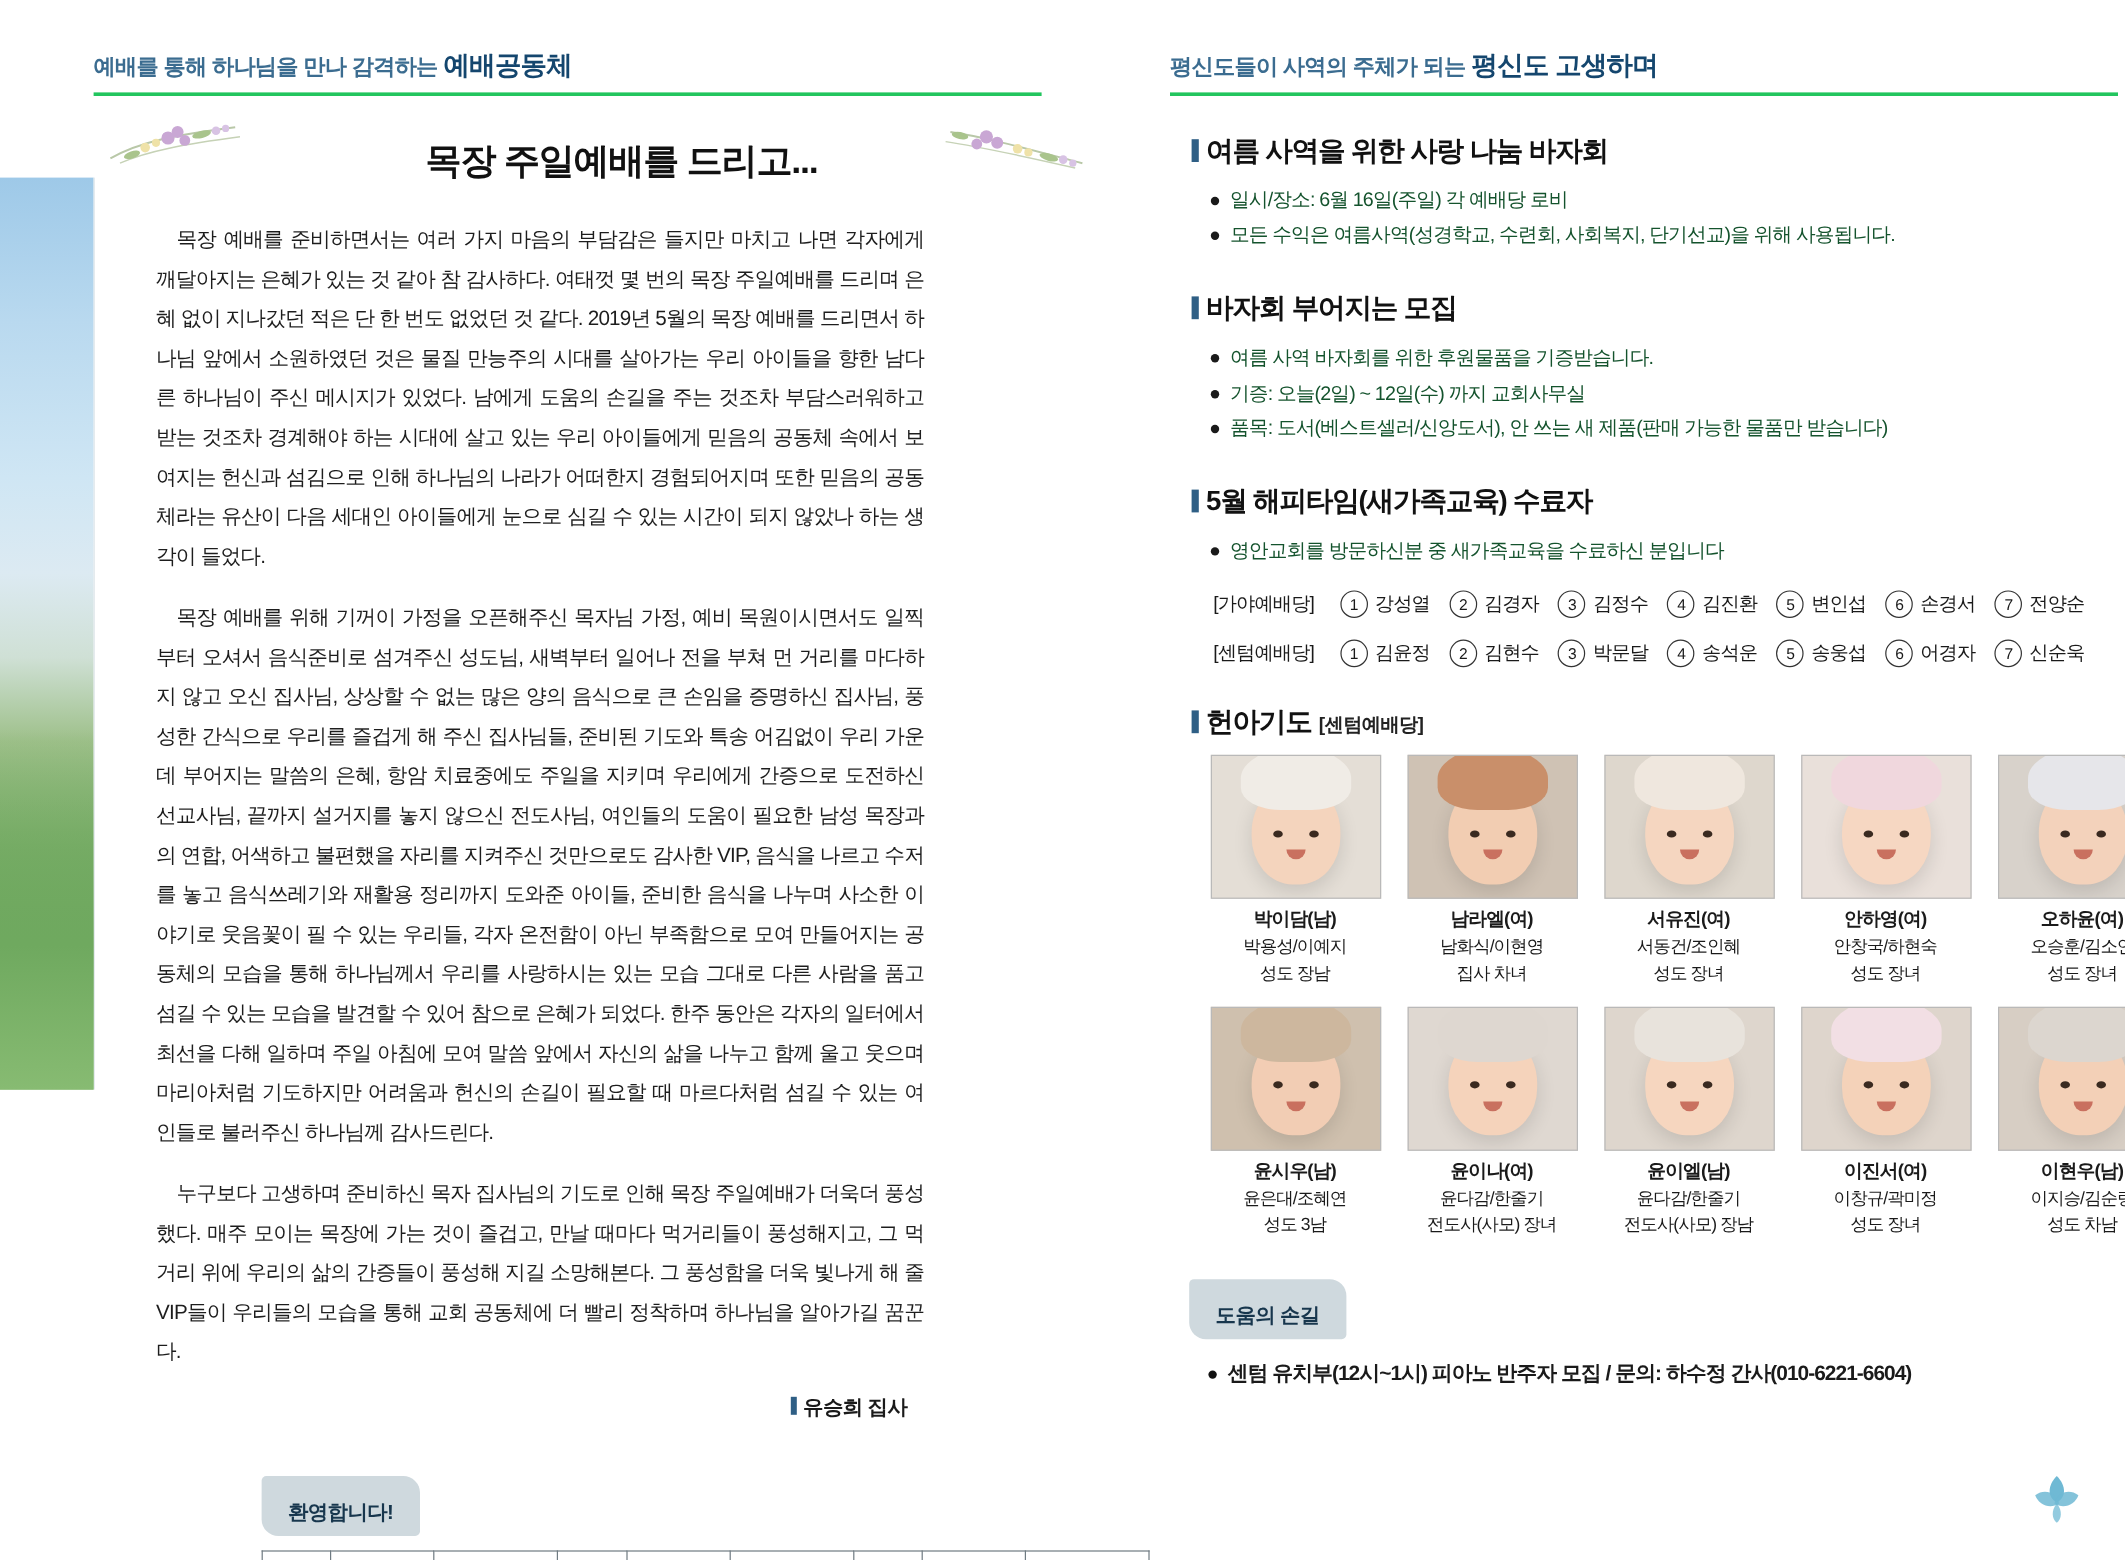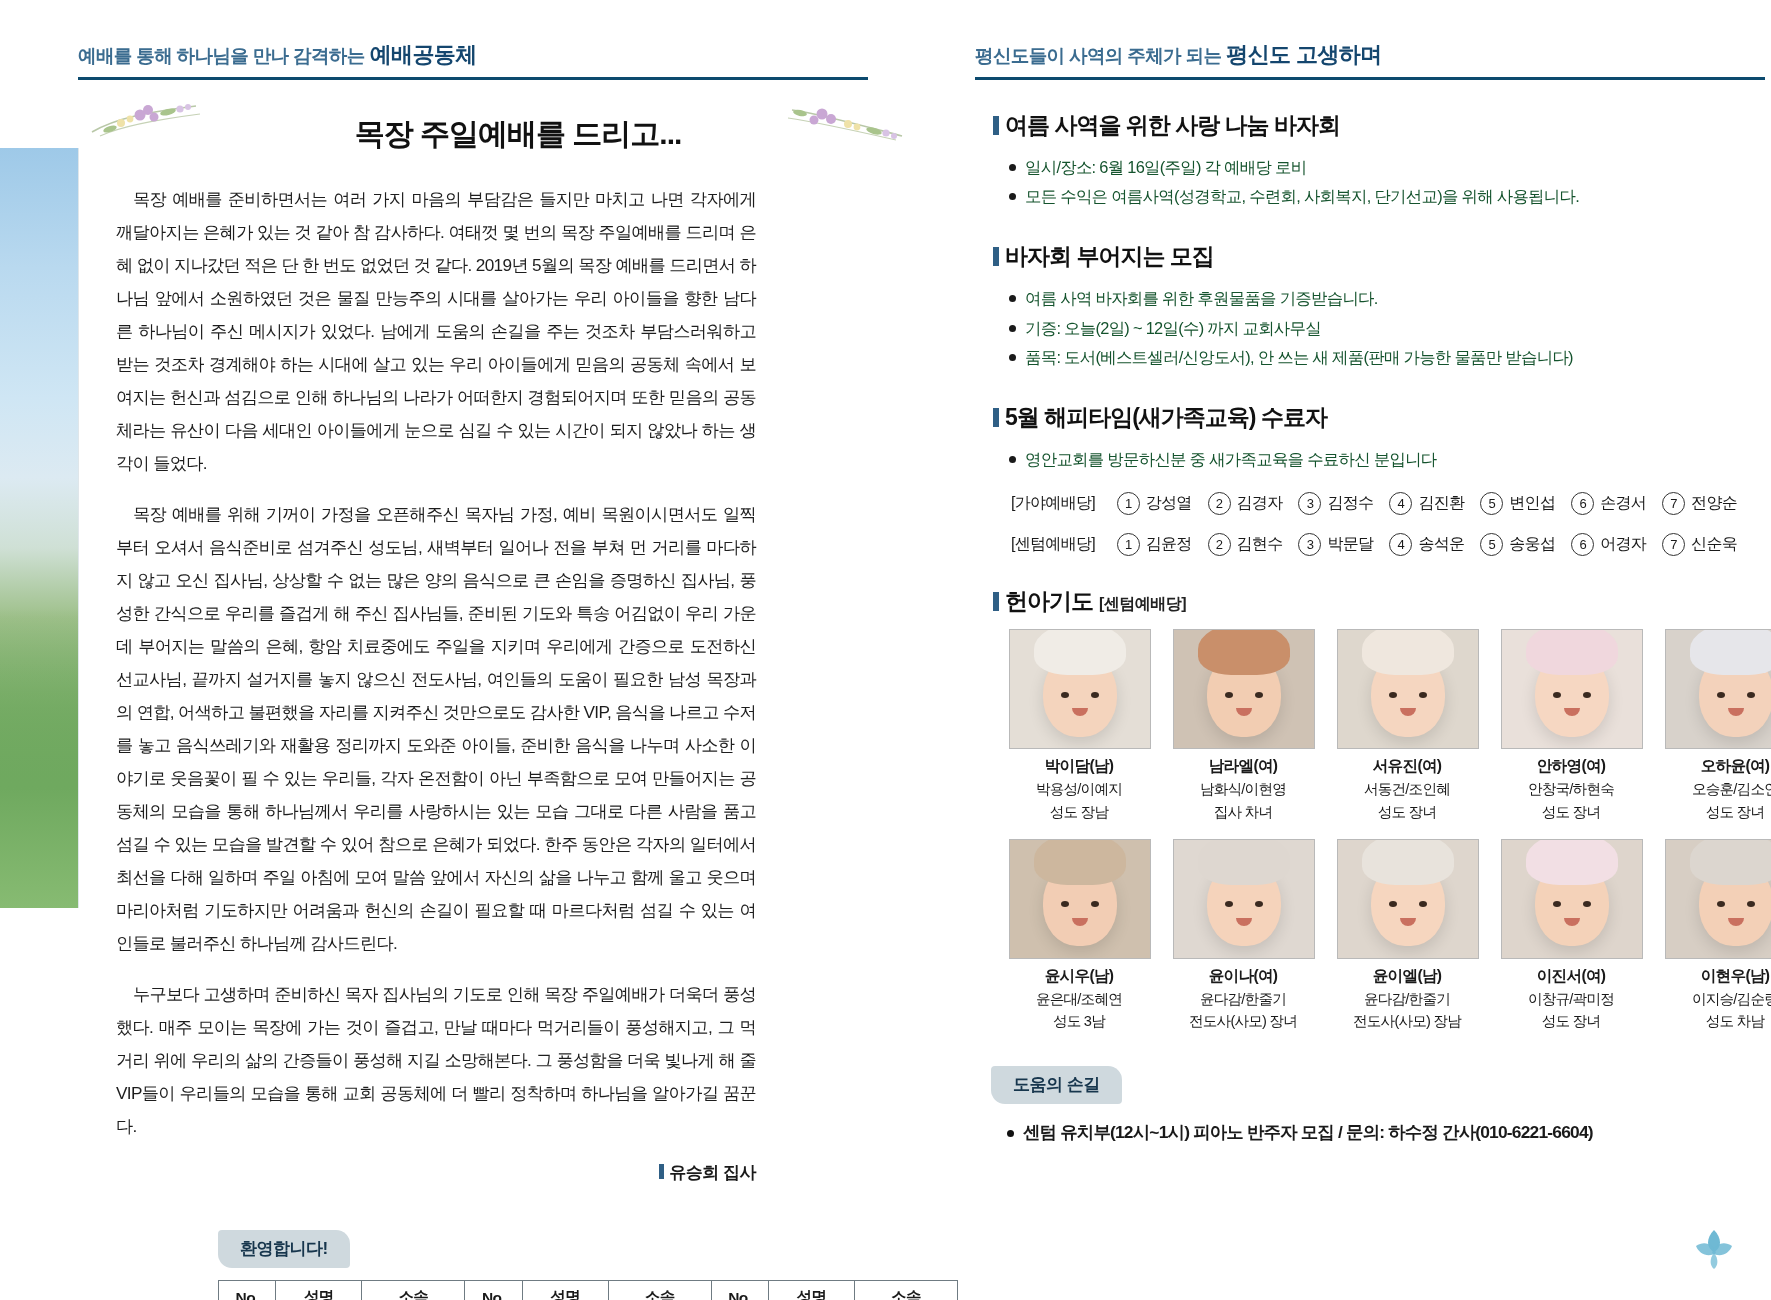--- a/index.html
+++ b/index.html
@@ -41,21 +41,21 @@
     top: 0;
   }
   .col-left  { left: 78px;  width: 880px;  height: 1300px; }
   .col-right { left: 975px; width: 796px;  height: 1300px; }
 
   
   .sec-head {
     position: relative;
     margin: 0;
     padding: 0 0 7px 0;
-    border-bottom: 3px solid #0c4a6e;
+    border-bottom: 3px solid #22c55e;
     font-size: 20px;
     font-weight: bold;
     color: #2b5f86;
     letter-spacing: -0.6px;
   }
   .sec-head .lead {
     color: #3b6c90;
     font-size: 18.5px;
     font-weight: bold;
   }
@@ -81,21 +81,21 @@
     position: absolute;
     top: -16px;
     width: 120px;
     height: 46px;
     pointer-events: none;
   }
   .flower.l { left: 10px; }
   .flower.r { right: 52px; }
 
   .article-body {
-    margin: 28px 0 0 38px;
+    margin: 28px 0 0 52px;
     width: 640px;
     font-size: 17.2px;
     line-height: 1.92;
     color: #1d1d1d;
     letter-spacing: -0.65px;
     text-align: justify;
   }
   .article-body p { margin: 0 0 18px 0; text-indent: 17px; }
   .byline {
     width: 640px;
@@ -113,21 +113,21 @@
     vertical-align: -1px;
   }
 
   
   .badge {
     display: inline-block;
     background: #cfd9de;
     color: #17364d;
     font-size: 17px;
     font-weight: bold;
-    padding: 7px 22px 8px 22px;
+    padding: 19px 22px 8px 22px;
     border-radius: 4px 14px 4px 14px;
     letter-spacing: -0.5px;
   }
   .welcome-wrap { margin: 46px 0 0 140px; }
   table.welcome {
     margin-top: 12px;
     border-collapse: collapse;
     font-size: 15.5px;
     letter-spacing: -0.6px;
   }

